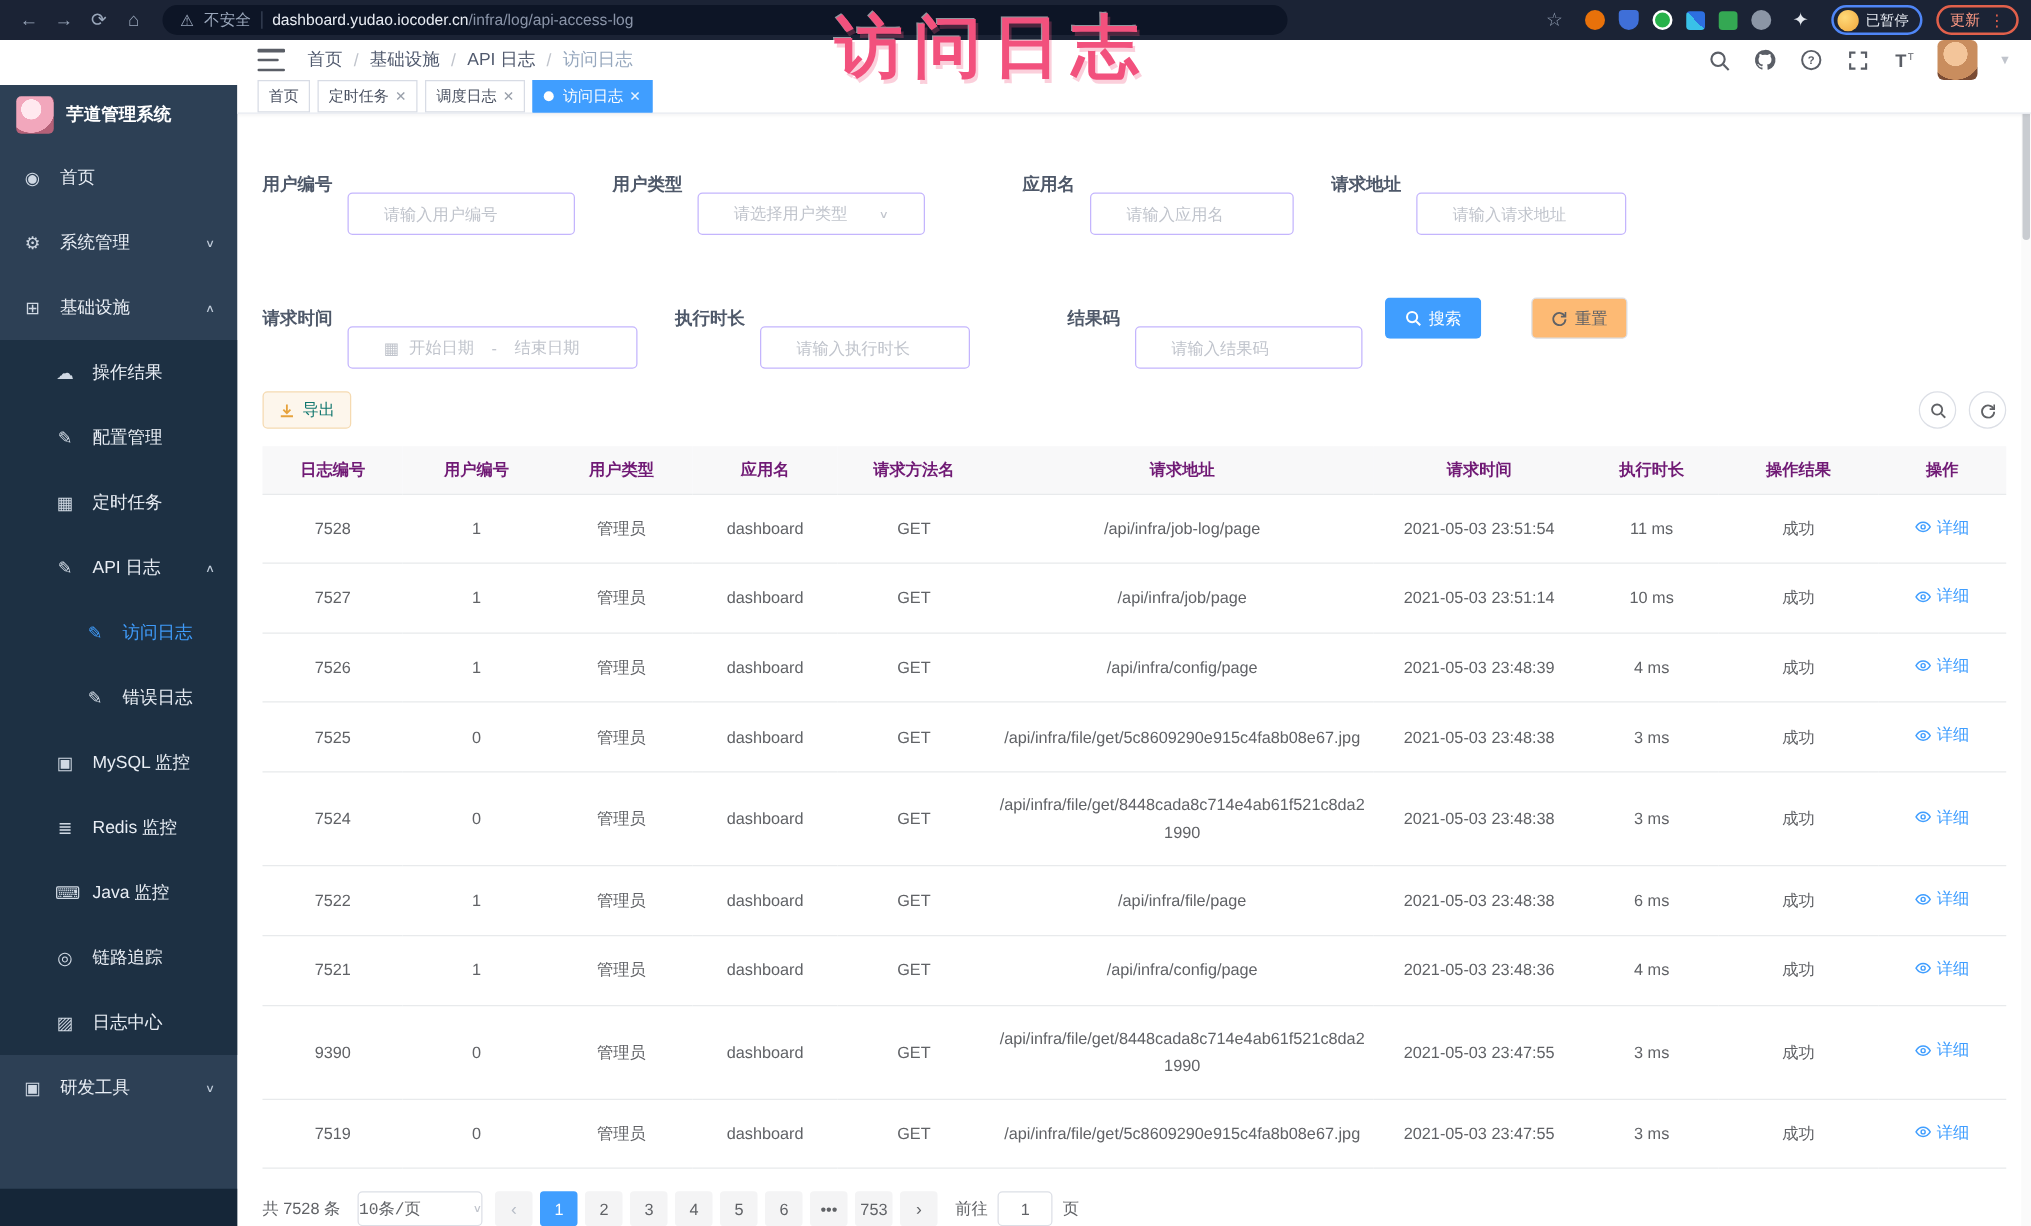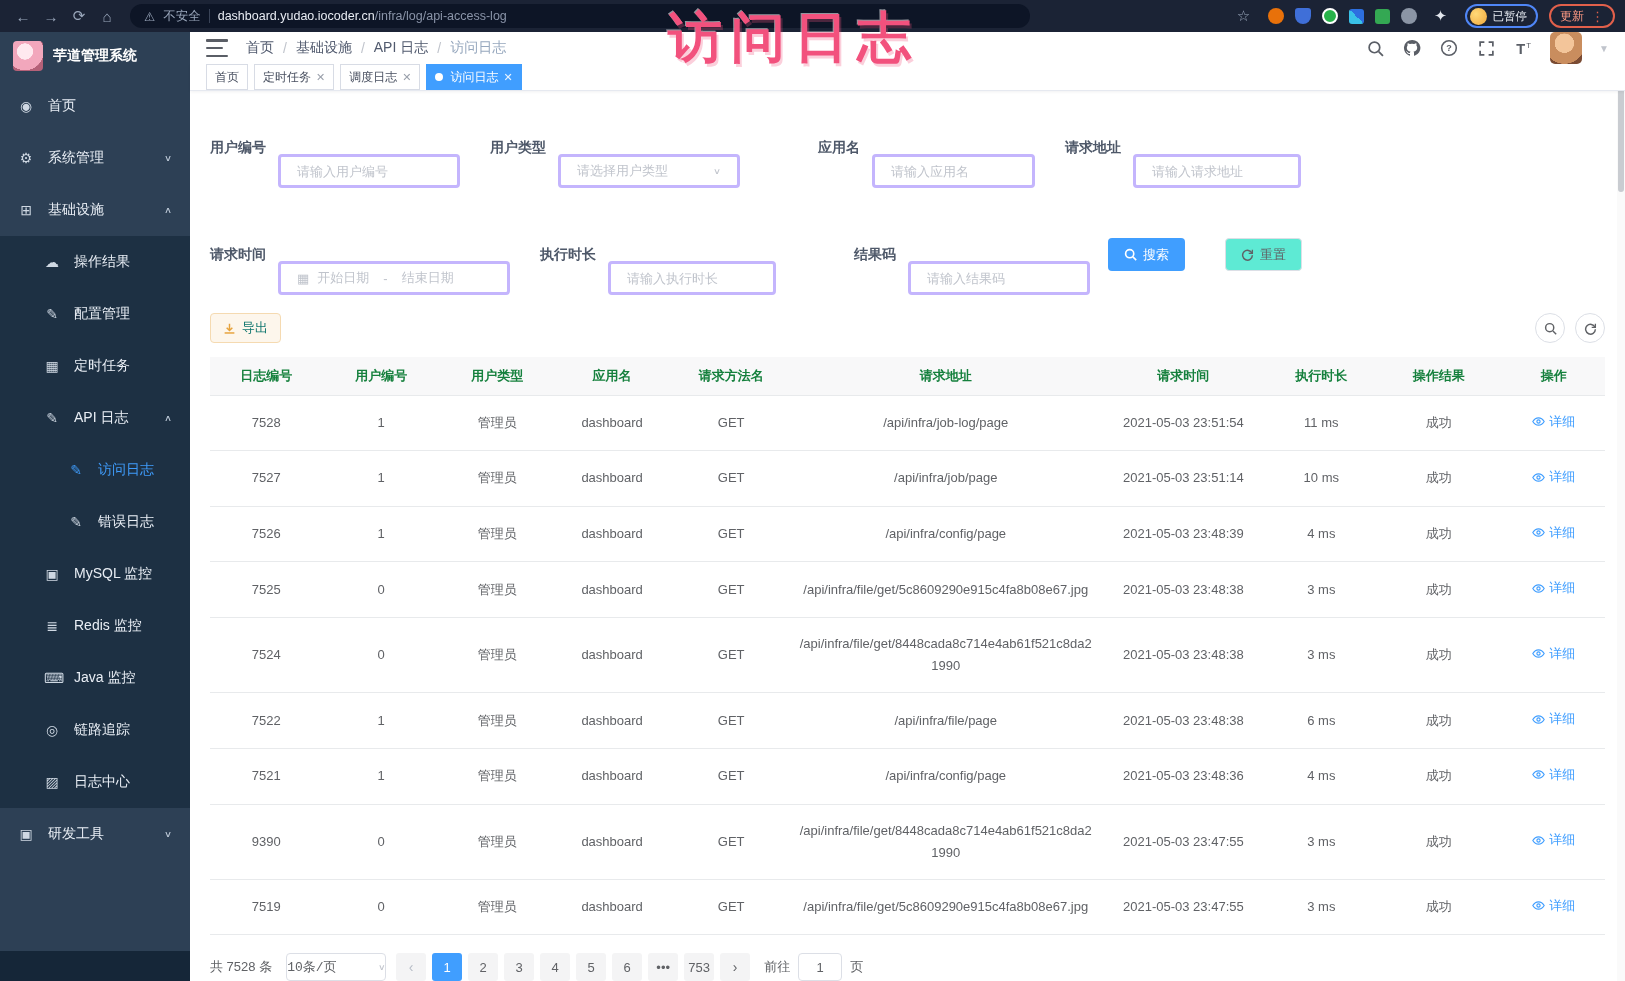--- a/index.html
+++ b/index.html
@@ -18,21 +18,21 @@
   .ext-sq { width:15px; height:15px; border-radius:3px; display:inline-block; }
   .paused-pill { display:flex; align-items:center; gap:6px; border:2px solid #4f86f7; border-radius:13px; height:24px; padding:0 9px 0 3px; color:#e8ecf3; font-size:11.5px; }
   .paused-avatar { width:17px; height:17px; border-radius:50%; background:radial-gradient(circle at 35% 35%, #ffd978, #f0a73c); }
   .update-pill { display:flex; align-items:center; gap:7px; border:2px solid #e2604b; border-radius:13px; height:24px; padding:0 9px; color:#ff9a84; font-size:12px; }
   .dots-v { color:#e2604b; font-size:13px; letter-spacing:0; }
 
   
   .app { display:flex; height:949px; }
 
   
-  .sidebar { width:190px; background:#2d4055; display:flex; flex-direction:column; flex-shrink:0; }
+  .sidebar { width:190px; background:#2d4055; display:flex; flex-direction:column; flex-shrink:0;margin-top:36px; }
   .logo-row { height:48px; display:flex; align-items:center; gap:10px; padding:0 13px; }
   .logo-avatar { width:30px; height:30px; border-radius:4px; background:radial-gradient(circle at 40% 35%, #ffe9ef 0 30%, #f2a7bc 31% 70%, #b56178 71%); flex-shrink:0; }
   .logo-title { color:#fff; font-size:14px; font-weight:bold; white-space:nowrap; }
   .menu { flex:1; font-size:14px; color:#e9eef5; }
   .m-item { height:52px; display:flex; align-items:center; gap:14px; padding:0 18px; cursor:pointer; }
   .m-item .glyph { width:16px; text-align:center; color:#cfd8e3; font-size:14px; flex-shrink:0; }
   .m-item .arrow { margin-left:auto; font-size:11px; color:#bfcbd9; transform:scaleY(.8); }
   .submenu { background:#1d3043; }
   .lv1 { padding-left:44px; }
   .lv2 { padding-left:68px; }
@@ -61,39 +61,39 @@
   .tag.active .x { color:#eaf4ff; }
   .tag.active::before { content:""; width:8px; height:8px; border-radius:50%; background:#fff; margin-right:2px; }
 
   .watermark { position:absolute; top:2px; left:668px; z-index:60; font-size:54px; font-weight:800; color:#f2517d; letter-spacing:9px; text-shadow:2px 3px 0 rgba(242,81,125,.28), -1px -1px 0 rgba(255,255,255,.55); pointer-events:none; white-space:nowrap; }
 
   .content { padding:16px 20px 0 20px; flex:1; display:flex; flex-direction:column; }
 
   
   .f-row { display:flex; align-items:center; margin-bottom:26px; }
   .f-label { font-size:14px; font-weight:600; color:#4e5869; margin-right:12px; white-space:nowrap; }
-  .f-box { height:34px; border:3px solid #c4b5fd; border-radius:4px; display:flex; align-items:center; padding:0 16px; font-size:13px; color:#c0c4cc; background:#fff;margin-top:47px; }
+  .f-box { height:34px; border:1px solid #c4b5fd; border-radius:4px; display:flex; align-items:center; padding:0 28px; font-size:13px; color:#c0c4cc; background:#fff;margin-top:47px; }
   .f-box input { border:none; outline:none; width:100%; font-size:13px; color:#606266; font-family:inherit; }
   .f-box input::placeholder { color:#c0c4cc; }
   .sel-arrow { margin-left:auto; color:#c0c4cc; font-size:11px; transform:scaleY(.75); }
   .gap-lg { margin-right:30px; }
   .date-sep { margin:0 14px; color:#c0c4cc; }
   .cal-ic { margin-right:8px; color:#c0c4cc; font-size:13px; }
   .btn { height:33px; border-radius:4px; display:inline-flex; align-items:center; gap:6px; font-size:13px; padding:0 15px; cursor:pointer; border:1px solid transparent; white-space:nowrap; }
   .btn-primary { background:#409eff; color:#fff; }
-  .btn-plain { background:#5eead4; border-color:#dcdfe6; color:#606266; }
+  .btn-plain { background:#fdba74; border-color:#dcdfe6; color:#606266; }
   .btn-warn { background:#fdf6ec; border-color:#f5dab1; color:#0f766e; height:30px; padding:0 12px; }
 
   .toolbar-row { display:flex; align-items:flex-end; margin-bottom:14px; }
   .tool-circles { margin-left:auto; display:flex; gap:10px; }
   .circle-btn { width:30px; height:30px; border-radius:50%; border:1px solid #dcdfe6; background:#fff; display:flex; align-items:center; justify-content:center; color:#606266; cursor:pointer; }
 
   
   table { width:100%; border-collapse:collapse; table-layout:fixed; font-size:13px; color:#606266; }
-  thead th { background:#f8f8f9; color:#15803d; font-weight:700; height:38px; border-bottom:1px solid #e8eaec; padding:0 6px; }
+  thead th { background:#f8f8f9; color:#701a75; font-weight:700; height:38px; border-bottom:1px solid #e8eaec; padding:0 6px; }
   tbody td { border-bottom:1px solid #e8eaec; padding:15px 6px; text-align:center; vertical-align:middle; line-height:1.7; }
   .url-cell { word-break:break-all; }
   .detail-link { color:#409eff; cursor:pointer; display:inline-flex; align-items:center; gap:4px; white-space:nowrap; }
 
   
   .pagi { display:flex; align-items:center; justify-content:flex-start; gap:10px; padding:18px 4px 14px 0; font-size:13px; color:#606266; }
   .pg-total { margin-right:4px; }
   .pg-size { width:100px; height:28px; border:1px solid #dcdfe6; border-radius:4px; display:flex; align-items:center; justify-content:center; gap:10px; color:#606266; cursor:pointer; background:#fff;font-family:Liberation Mono, monospace; }
   .pager { display:flex; align-items:center; gap:6px; }
   .pg-btn { min-width:30px; height:28px; padding:0 4px; background:#f4f4f5; border-radius:3px; display:flex; align-items:center; justify-content:center; color:#606266; cursor:pointer; font-size:13px; }

